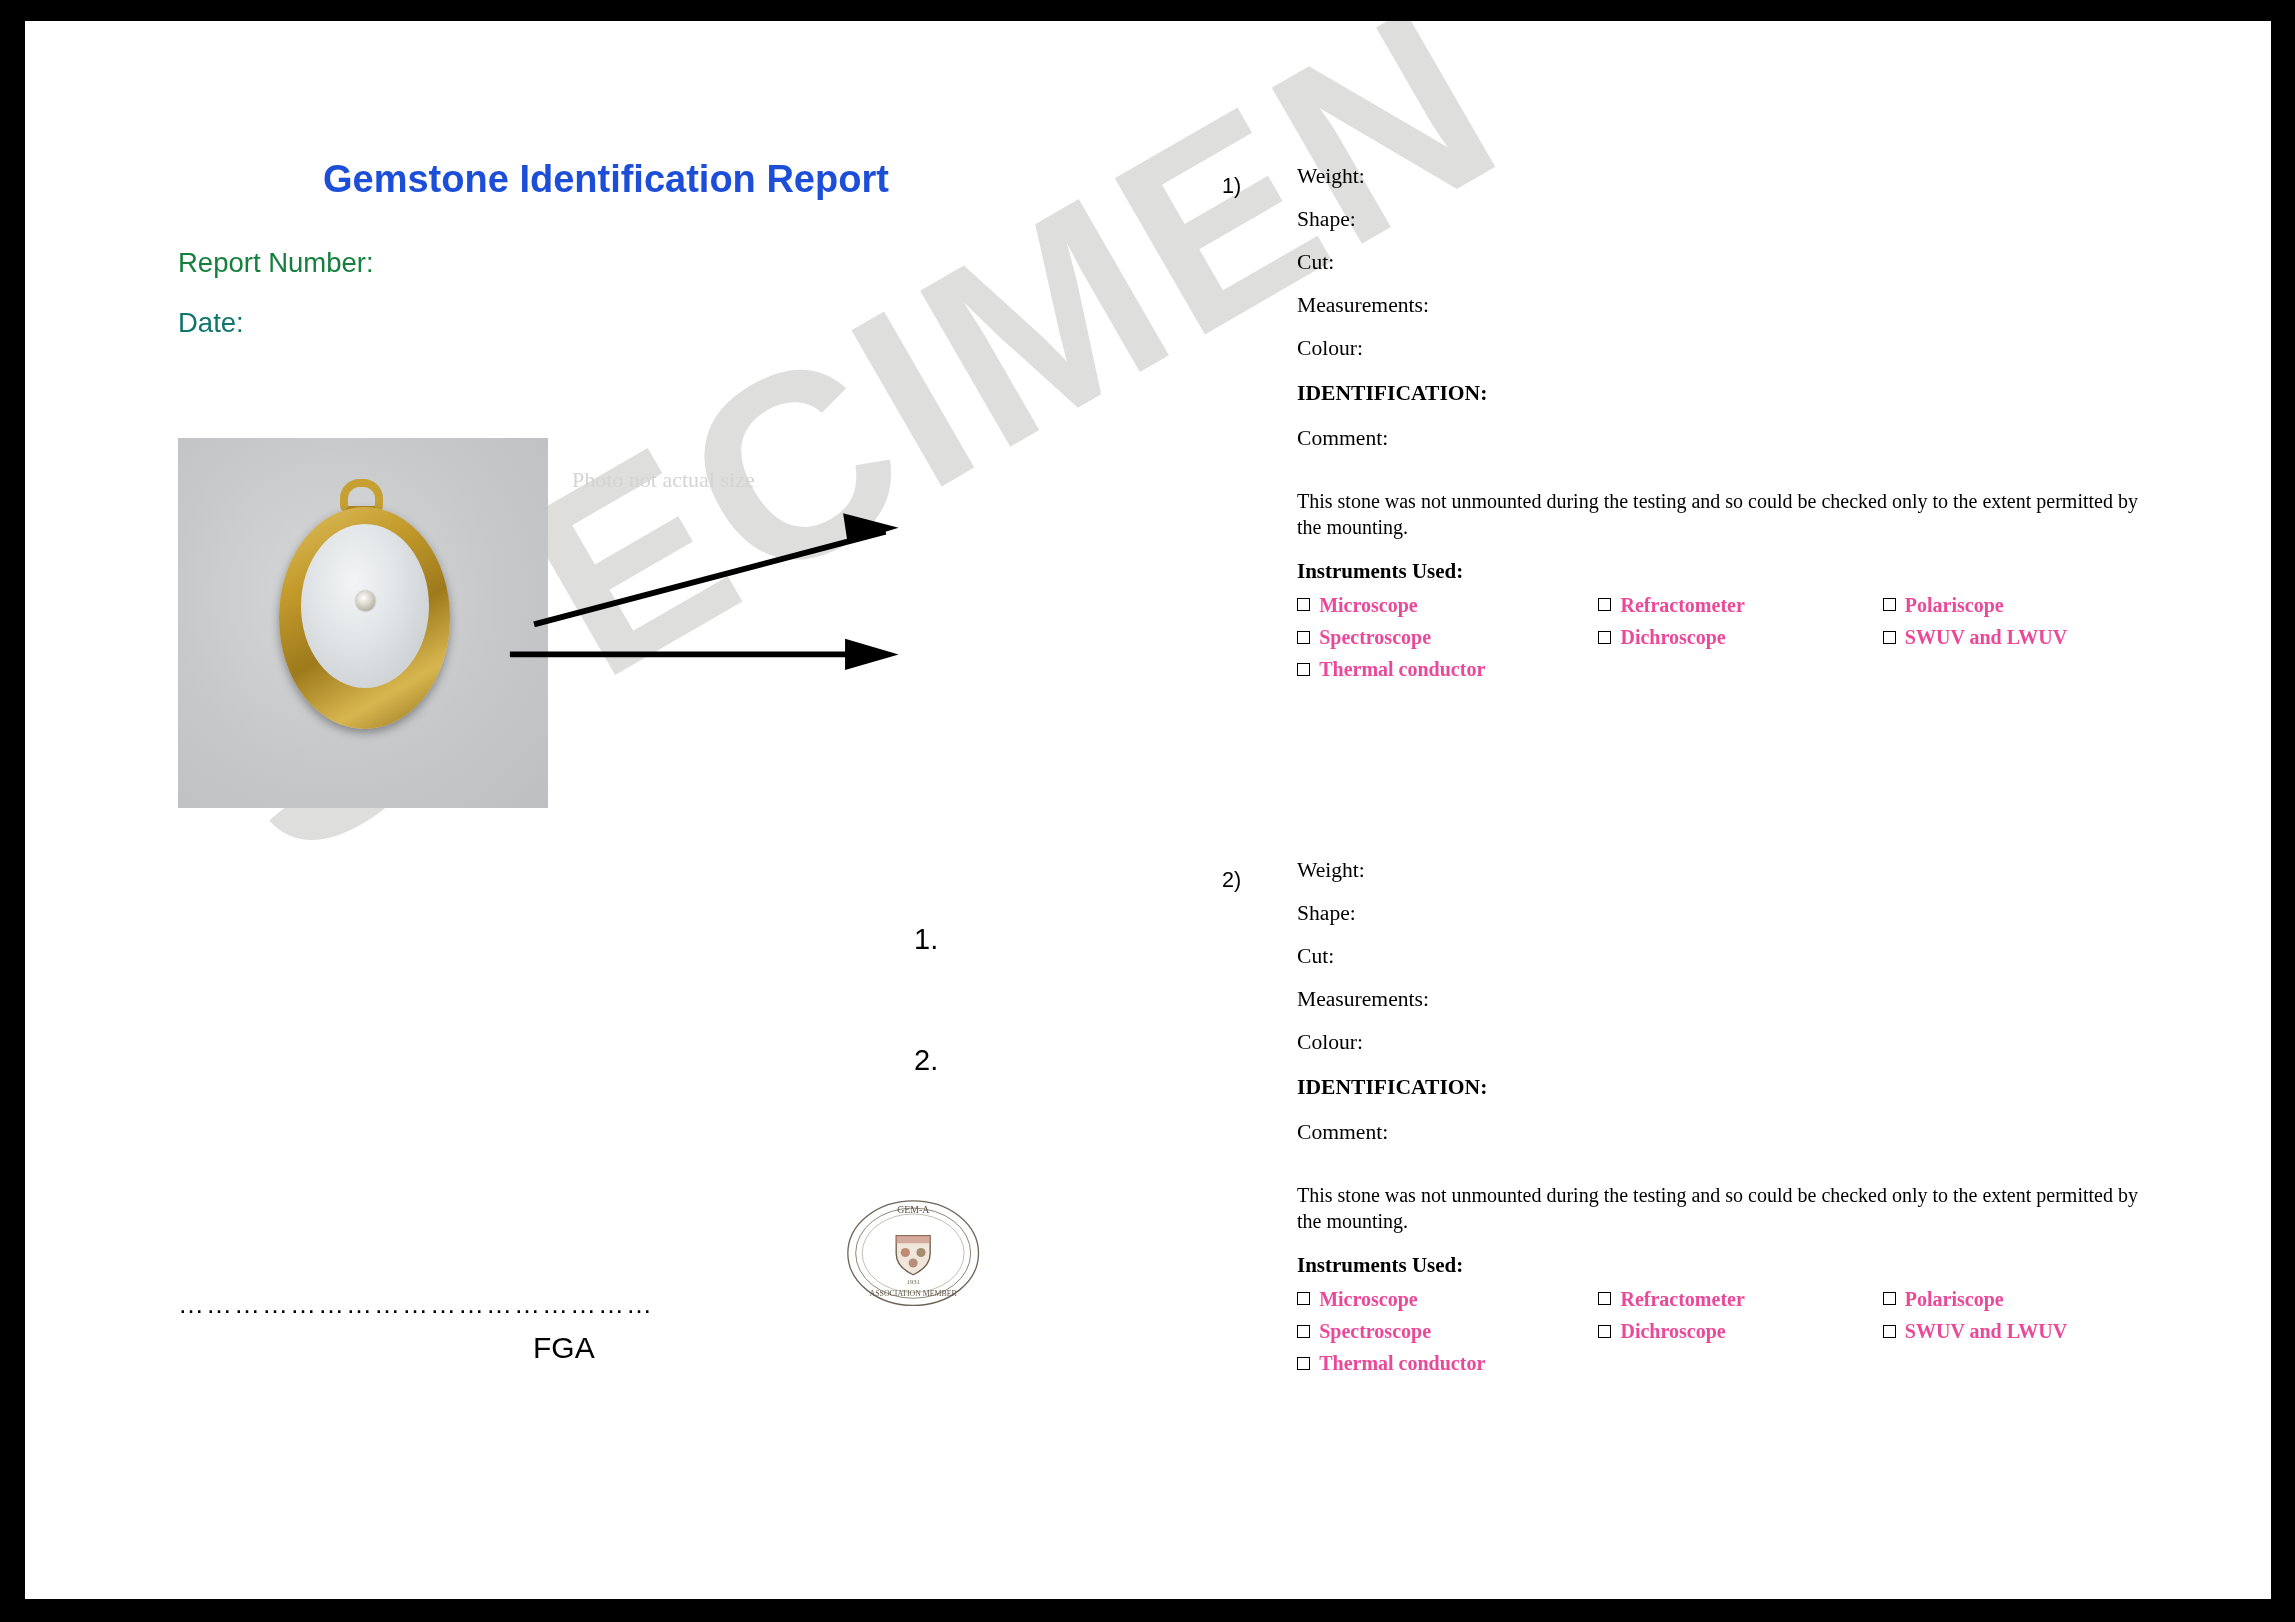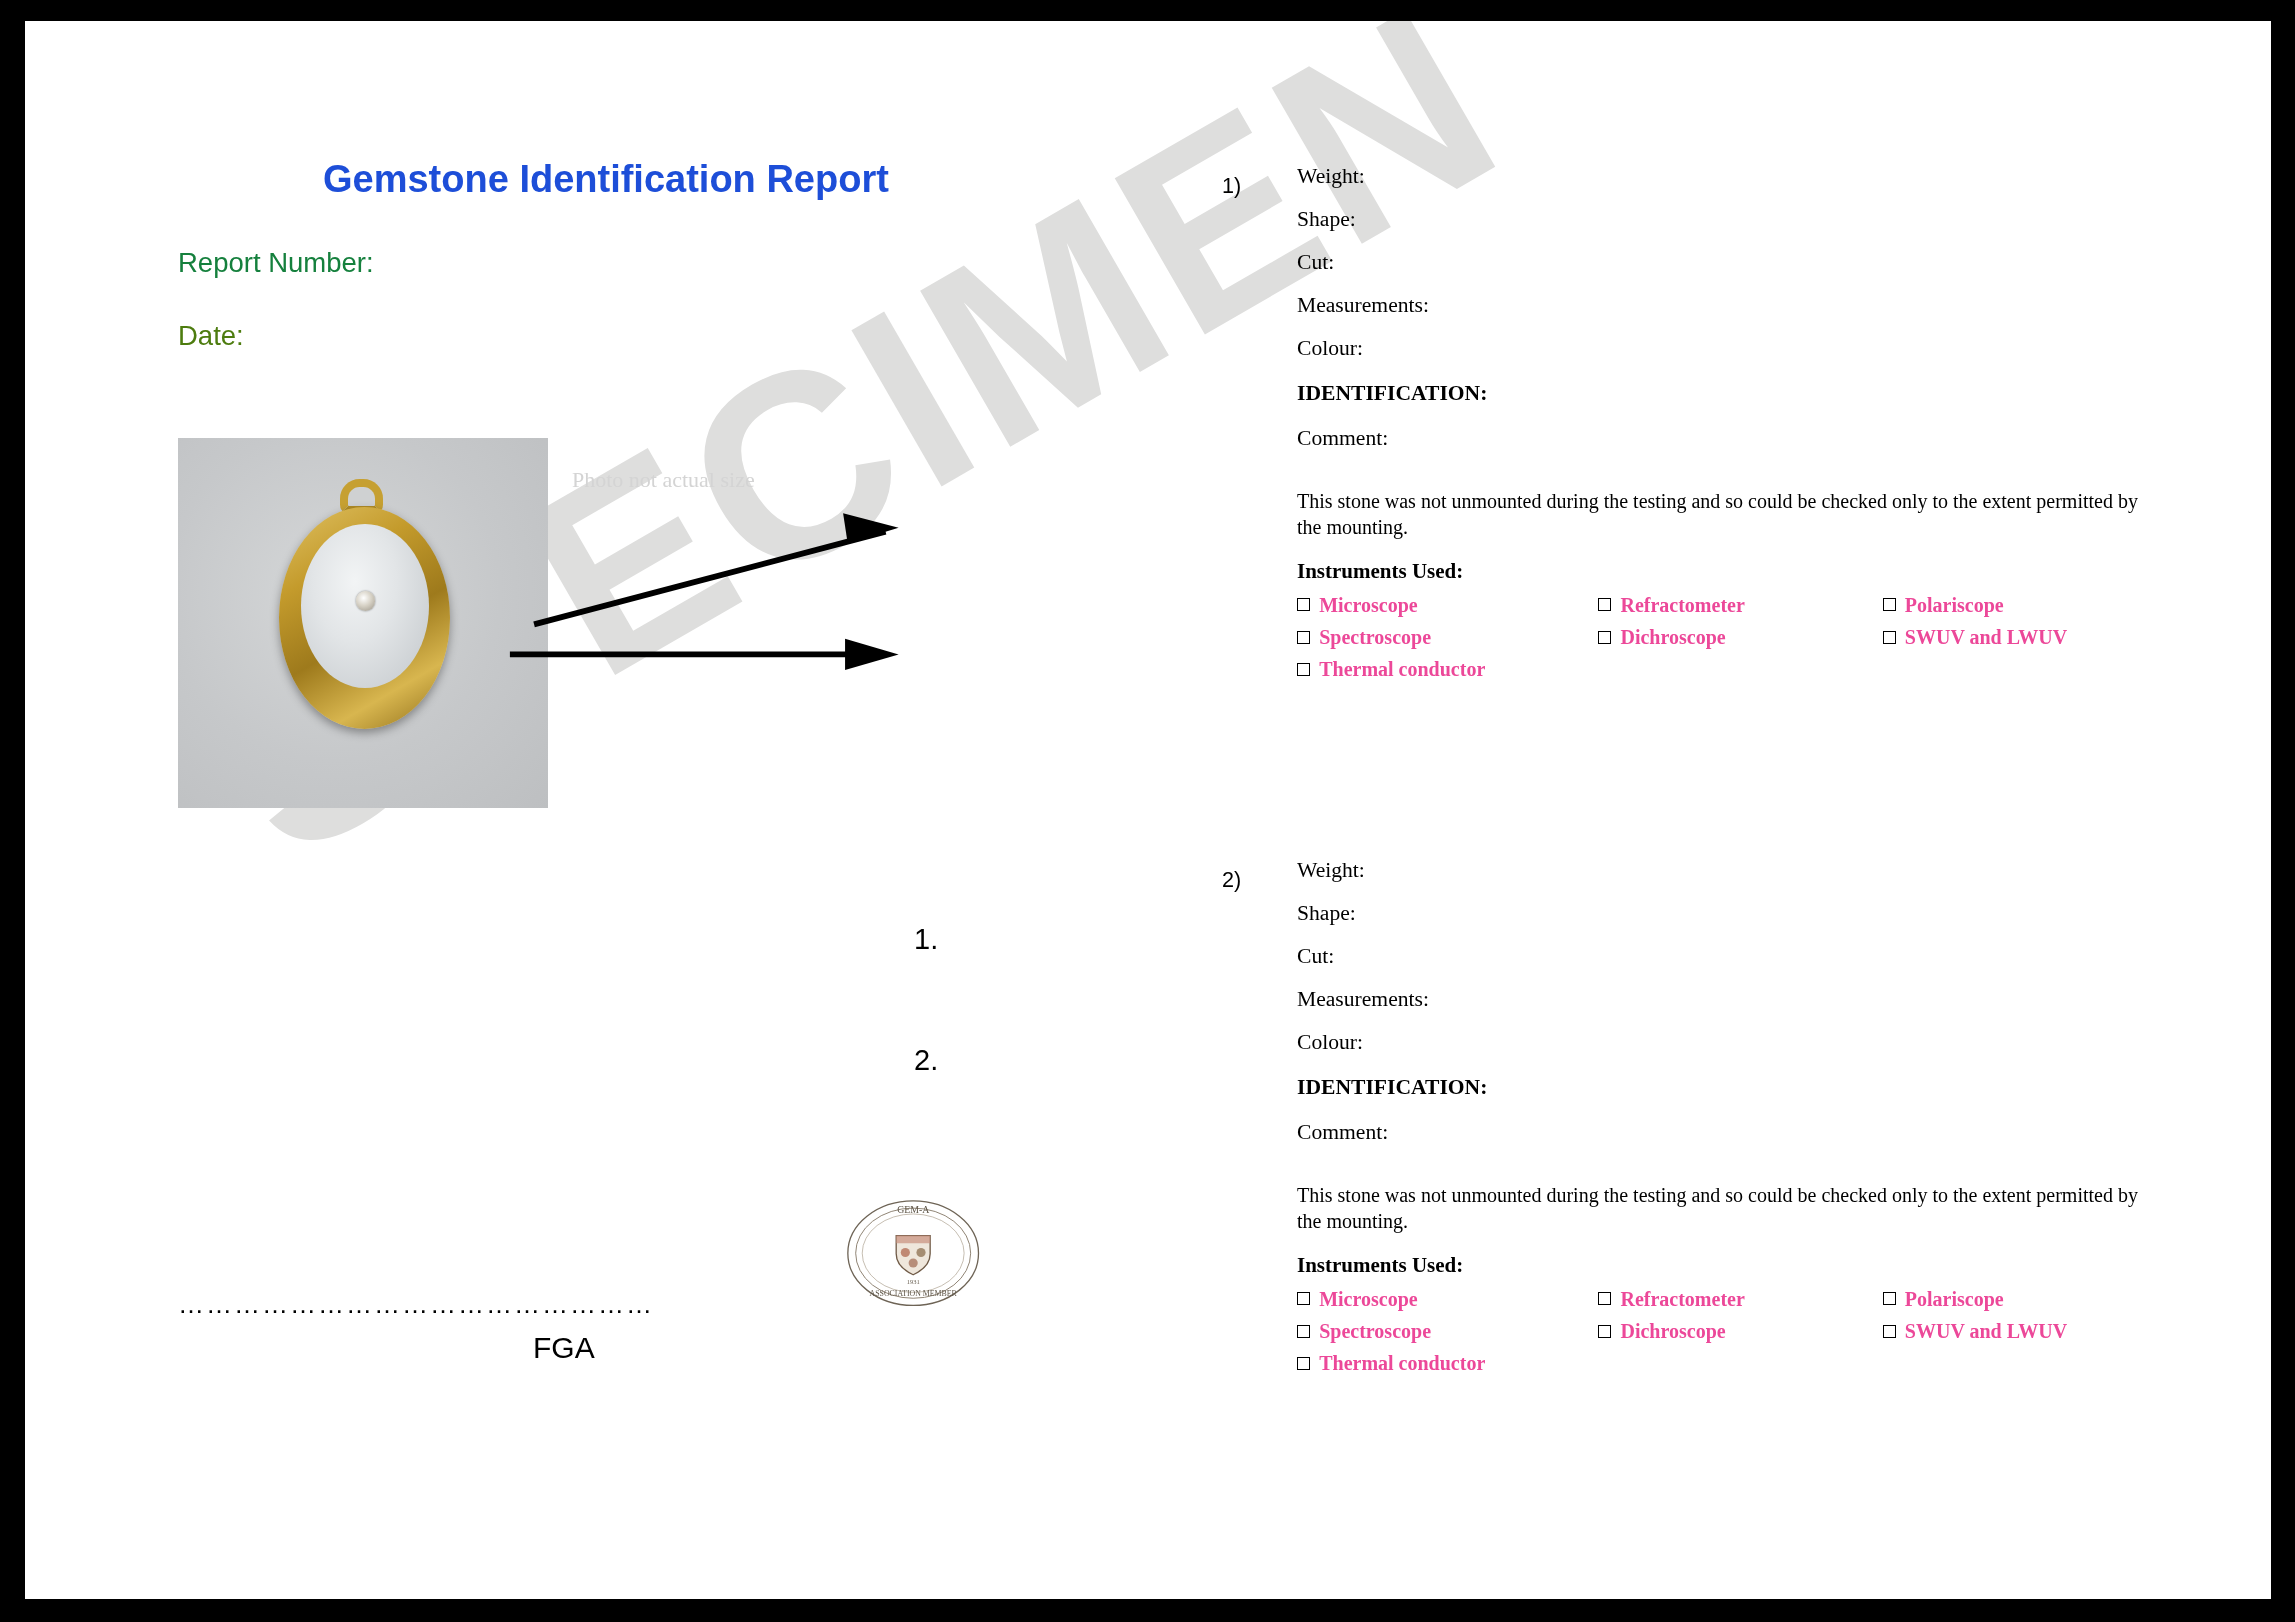--- a/index.html
+++ b/index.html
@@ -78,23 +78,23 @@
   .field-report-number {
     position: absolute;
     left: 25px;
     top: 226px;
     font-size: 27.5px;
     color: #15803d;
   }
   .field-date {
     position: absolute;
     left: 25px;
-    top: 299px;
+    top: 286px;
     font-size: 27.5px;
-    color: #4d7c0f;
+    color: #0f766e;
     text-align: center;
   }
 
   
   .photo-box {
     position: absolute;
     left: 25px;
     top: 417px;
     width: 370px;
     height: 370px;

